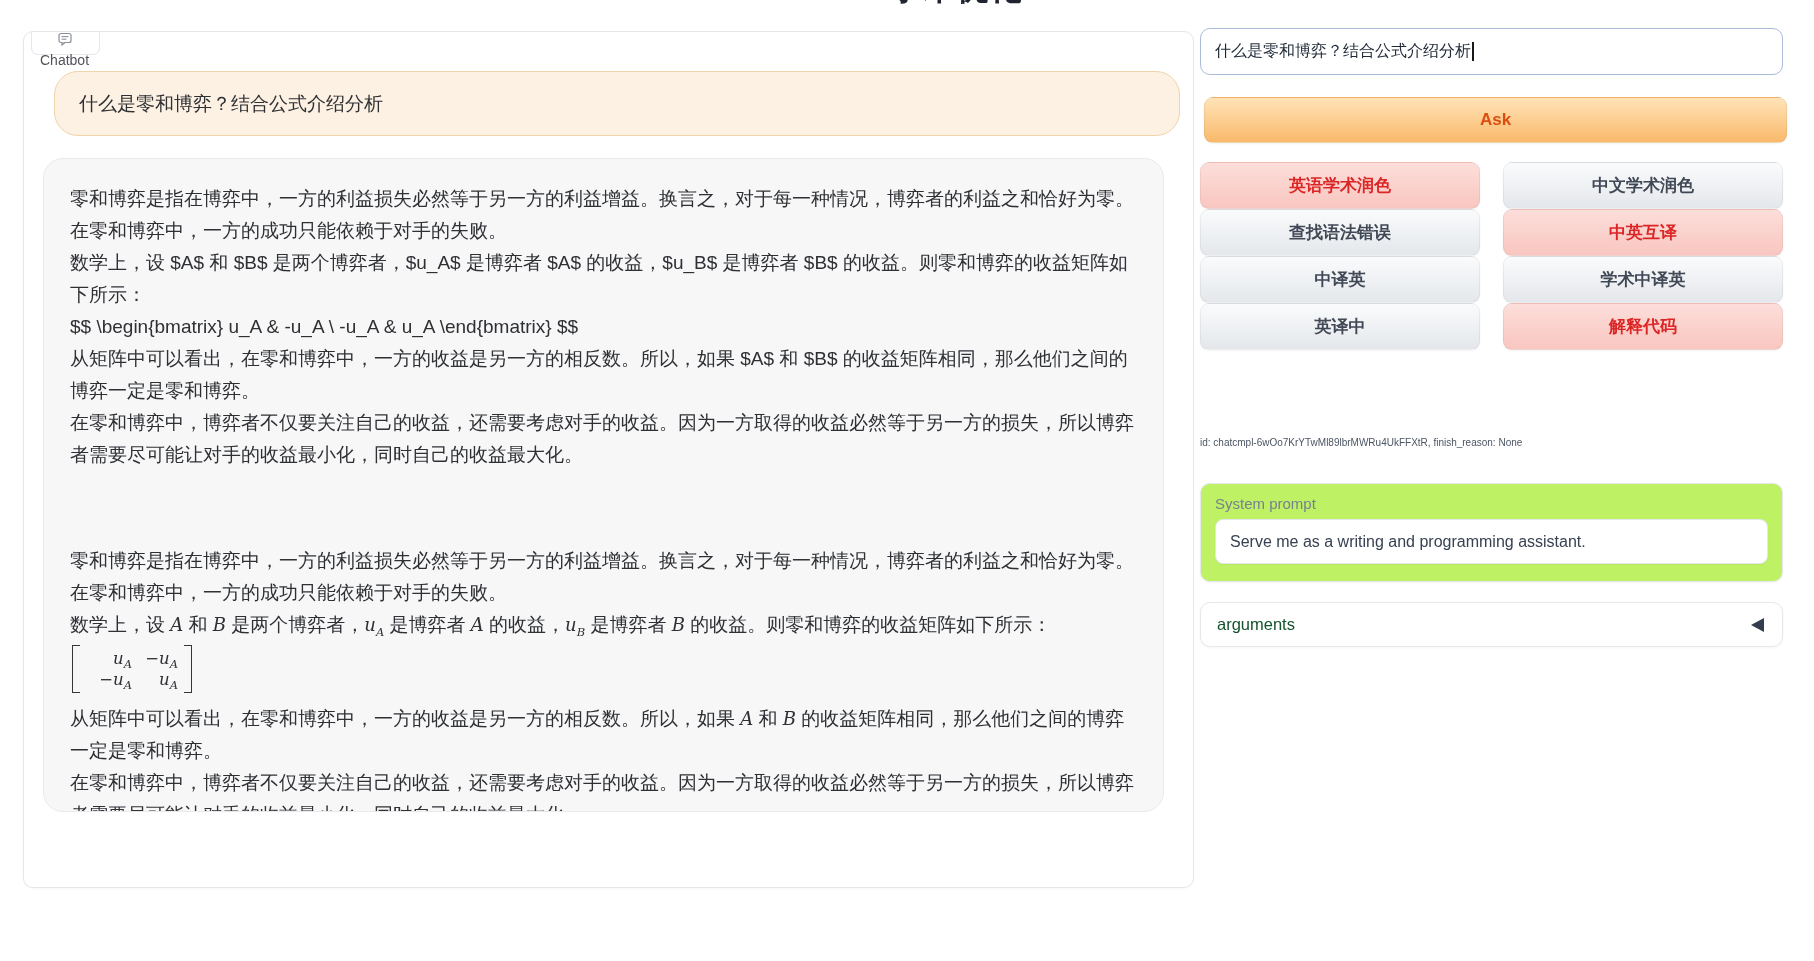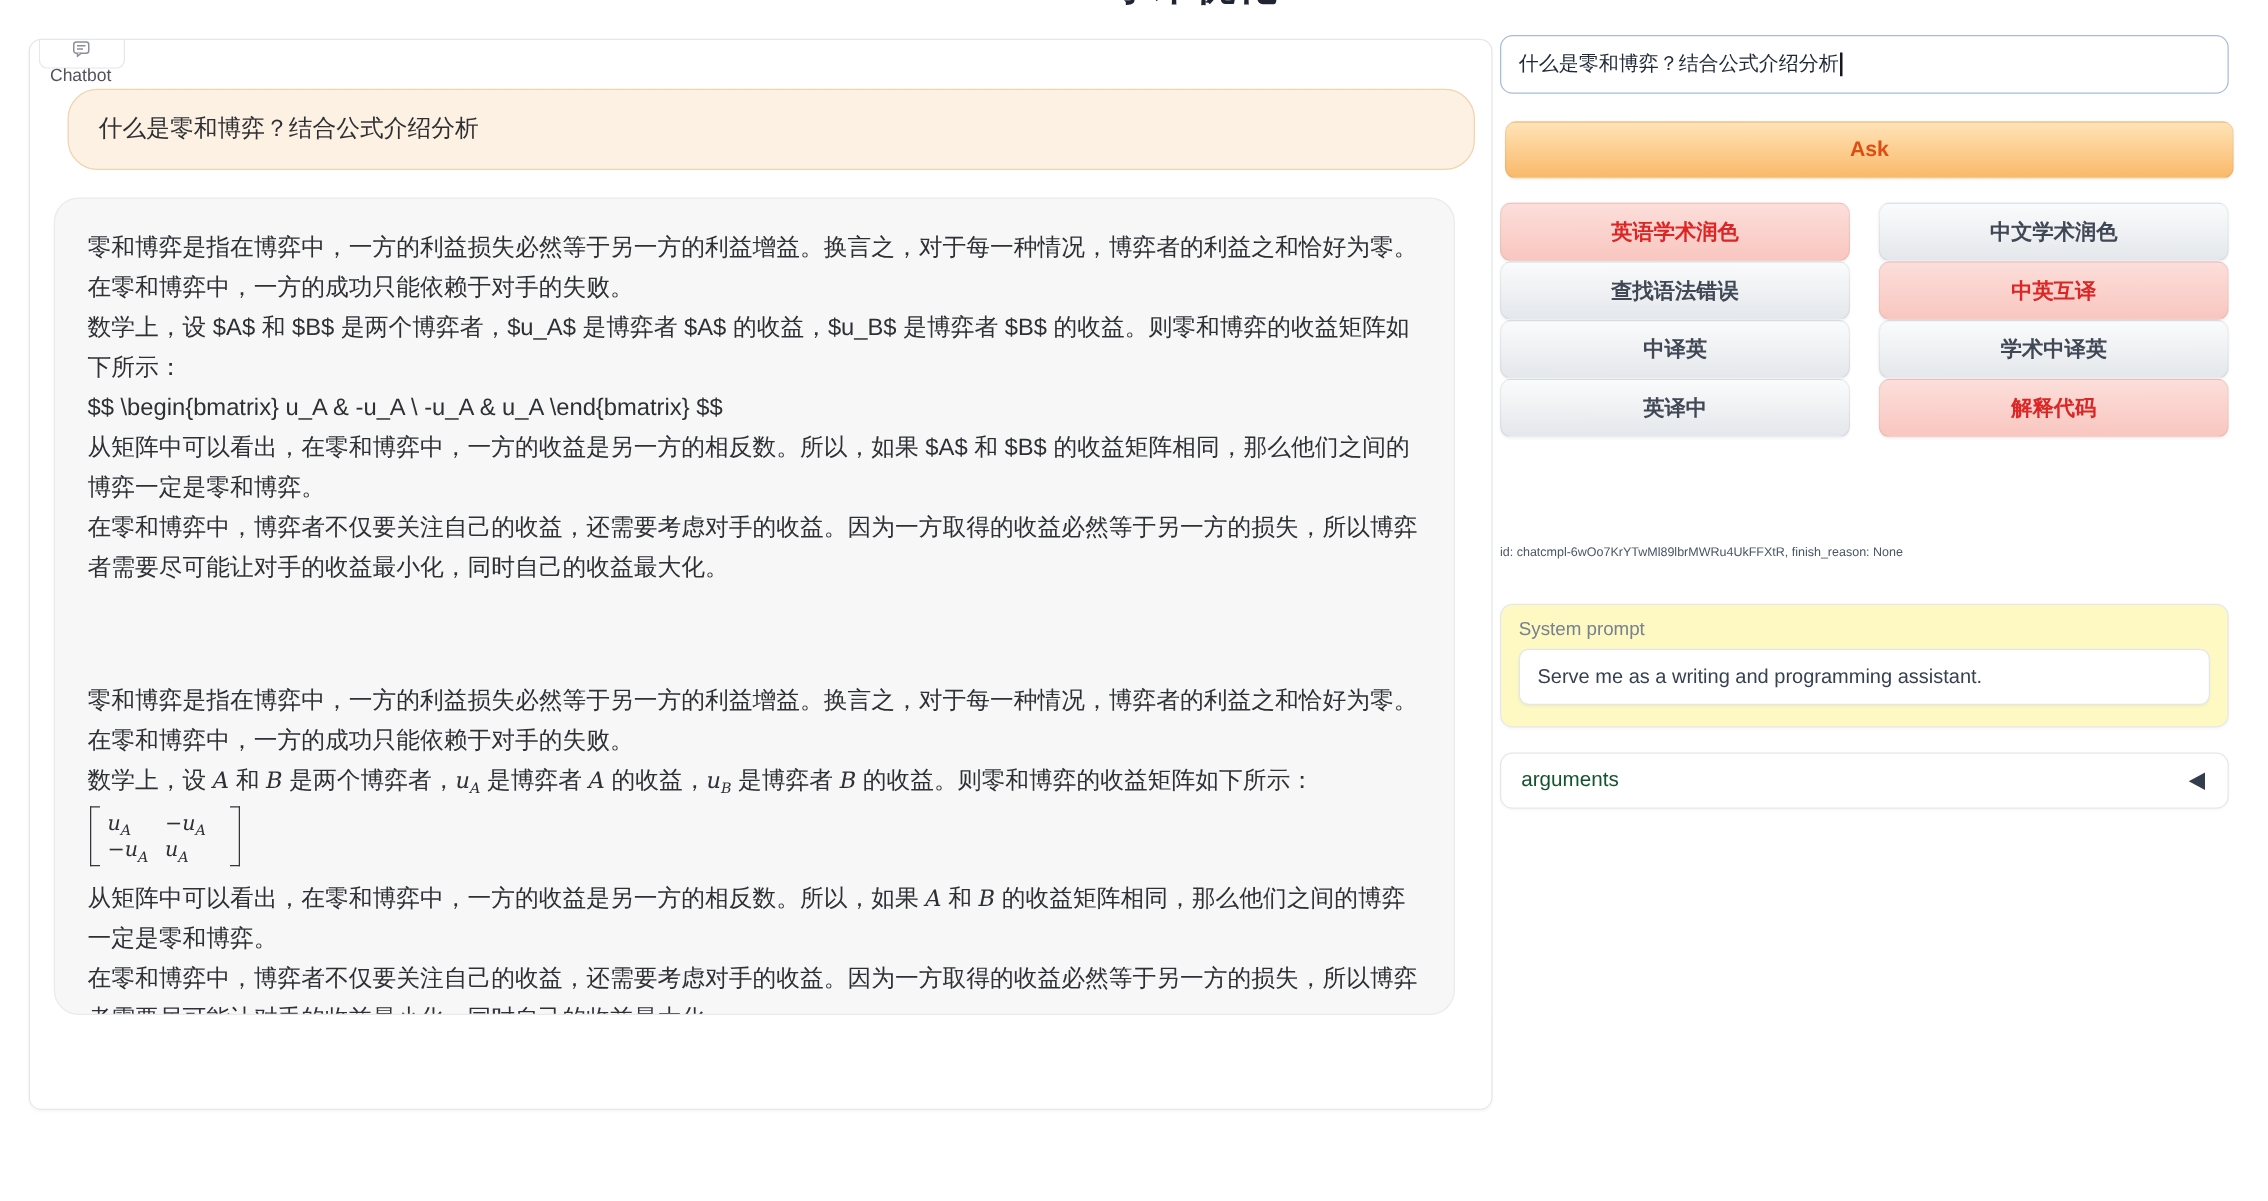--- a/index.html
+++ b/index.html
@@ -40,21 +40,21 @@
   .part2{margin-top:74px;}
   .mi{font-family:"DejaVu Serif","Liberation Serif",serif;font-style:italic;font-size:18px;}
   .mi sub{font-size:11.5px;line-height:0;}
   
   .matrix{display:inline-flex;align-items:stretch;margin:4px 0 4px 2px;}
   .matrix .bracket{width:7px;border:1.6px solid #33363b;}
   .matrix .bracket.left{border-right:none;}
   .matrix .bracket.right{border-left:none;}
   .matrix .cells{display:flex;flex-direction:column;padding:3px 6px;}
   .matrix .mrow{display:flex;}
-  .matrix .cell{min-width:46px;text-align:left;line-height:21px;font-size:17px;}
+  .matrix .cell{min-width:46px;text-align:right;line-height:21px;font-size:17px;}
   .matrix .cell .mi{font-size:16.5px;}
 
   
   .query-box{
     position:absolute;left:1200px;top:28px;width:583px;height:47px;box-sizing:border-box;
     background:#fff;border:1.5px solid #a9bdd8;border-radius:10px;
     display:flex;align-items:center;padding:0 14px;font-size:16px;color:#1f2937;cursor:text;
   }
   .caret{display:inline-block;width:1.5px;height:19px;background:#15181d;margin-left:1px;}
   .btn{
@@ -73,21 +73,21 @@
   }
   .grid .btn{height:47px;}
   .btn.pink{background:linear-gradient(180deg,#fcdeda 0%,#f9c6c0 100%);color:#dc2626;}
   .btn.gray{background:linear-gradient(180deg,#fafbfc 0%,#e4e7eb 100%);color:#404856;}
   .meta{
     position:absolute;left:1200px;top:437px;width:583px;
     font-size:10px;color:#4b5563;
   }
   .sys-panel{
     position:absolute;left:1200px;top:483px;width:583px;height:99px;box-sizing:border-box;
-    background:#fef9c3;border:1px solid #e5e7eb;border-radius:10px;box-shadow:0 1px 3px rgba(0,0,0,0.04);
+    background:#bef264;border:1px solid #e5e7eb;border-radius:10px;box-shadow:0 1px 3px rgba(0,0,0,0.04);
     padding:11px 14px;
   }
   .sys-label{font-size:15px;color:#77818f;margin-bottom:7px;}
   .sys-input{
     box-sizing:border-box;width:100%;height:45px;background:#fff;border:1px solid #e3e6ea;
     border-radius:8px;box-shadow:0 1px 2px rgba(0,0,0,0.04);display:flex;align-items:center;
     padding:13px 14px;font-size:16px;color:#374151;cursor:text;
   }
   .accordion{
     position:absolute;left:1200px;top:602px;width:583px;height:45px;box-sizing:border-box;

